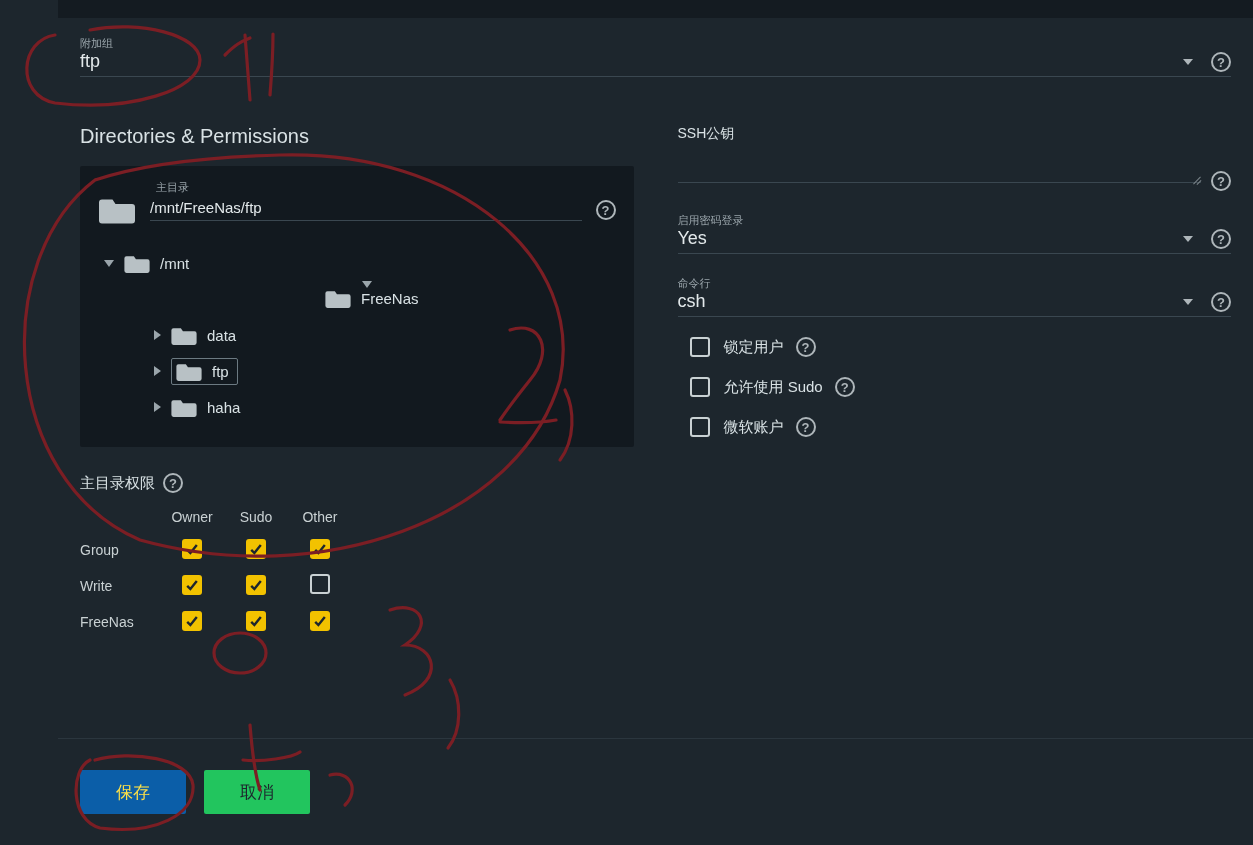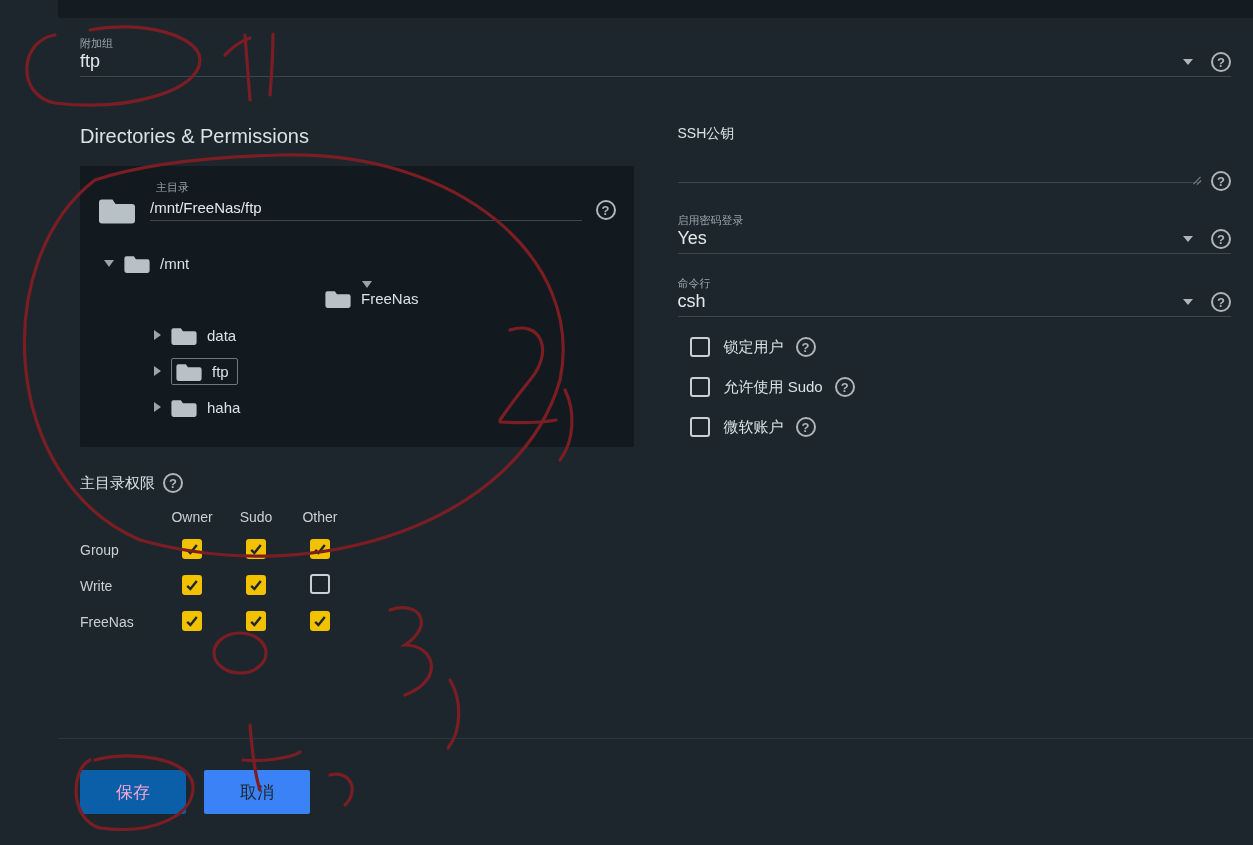--- a/index.html
+++ b/index.html
@@ -222,22 +222,22 @@
     width: 106px;
     height: 44px;
     display: inline-flex;
     align-items: center;
     justify-content: center;
     font-size: 17px;
     border-radius: 2px;
     margin-right: 18px;
     cursor: pointer;
   }
-  .btn-primary { background: #0b5ea8; color: #f9a8d4; }
-  .btn-secondary { background: #3b82f6; color: #1d262d; }
+  .btn-primary { background: #0b5ea8; color: #fde047; }
+  .btn-secondary { background: #22c55e; color: #1d262d; }
 
   
   .annot {
     position: absolute;
     left: 0; top: 0;
     width: 1253px; height: 845px;
     pointer-events: none;
   }
   .annot path, .annot circle, .annot ellipse { fill: none; stroke: #7b1e24; stroke-width: 3.2; stroke-linecap: round; }
 </style>

